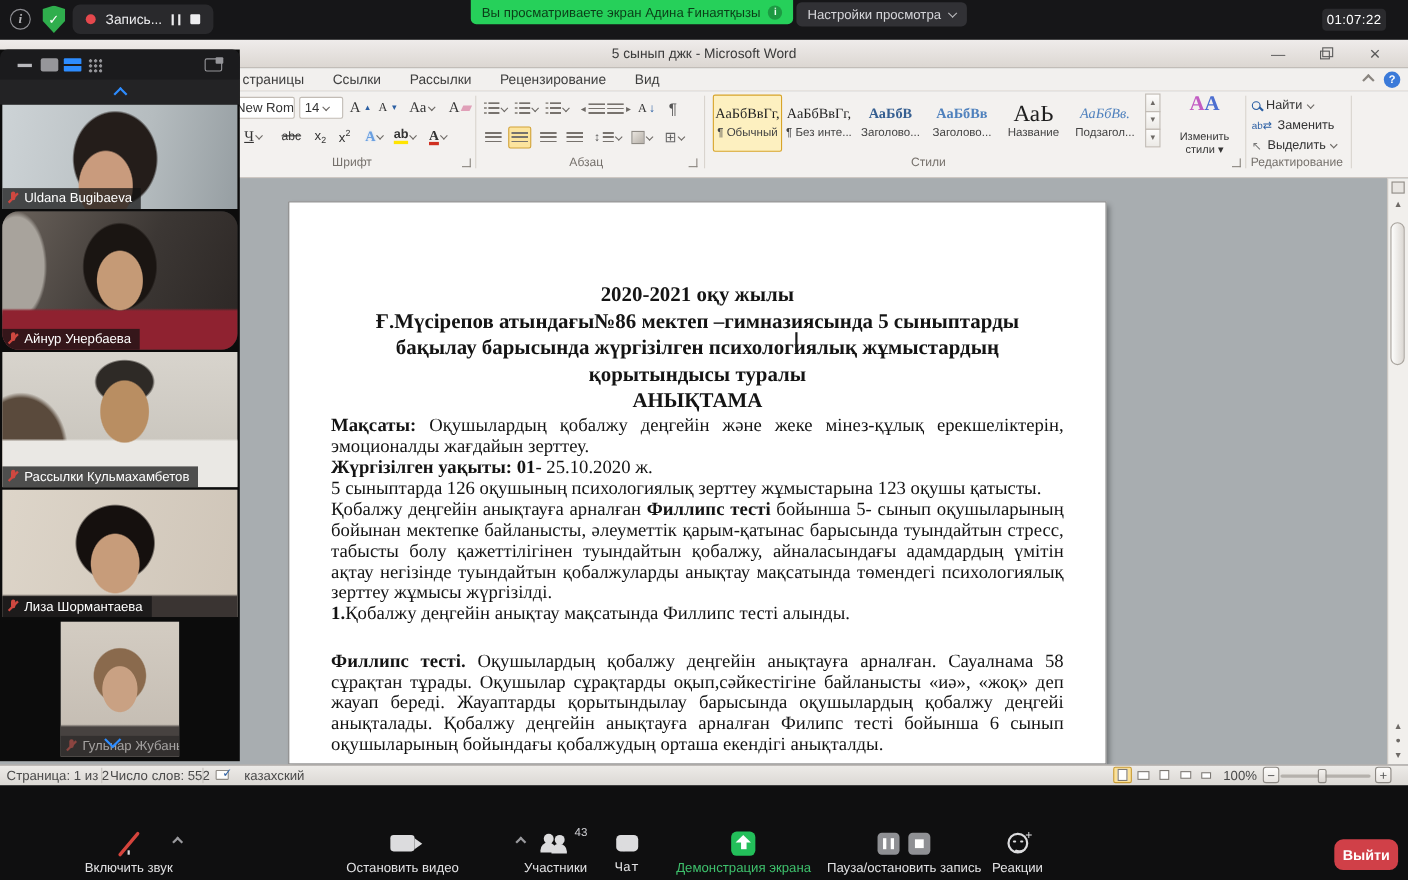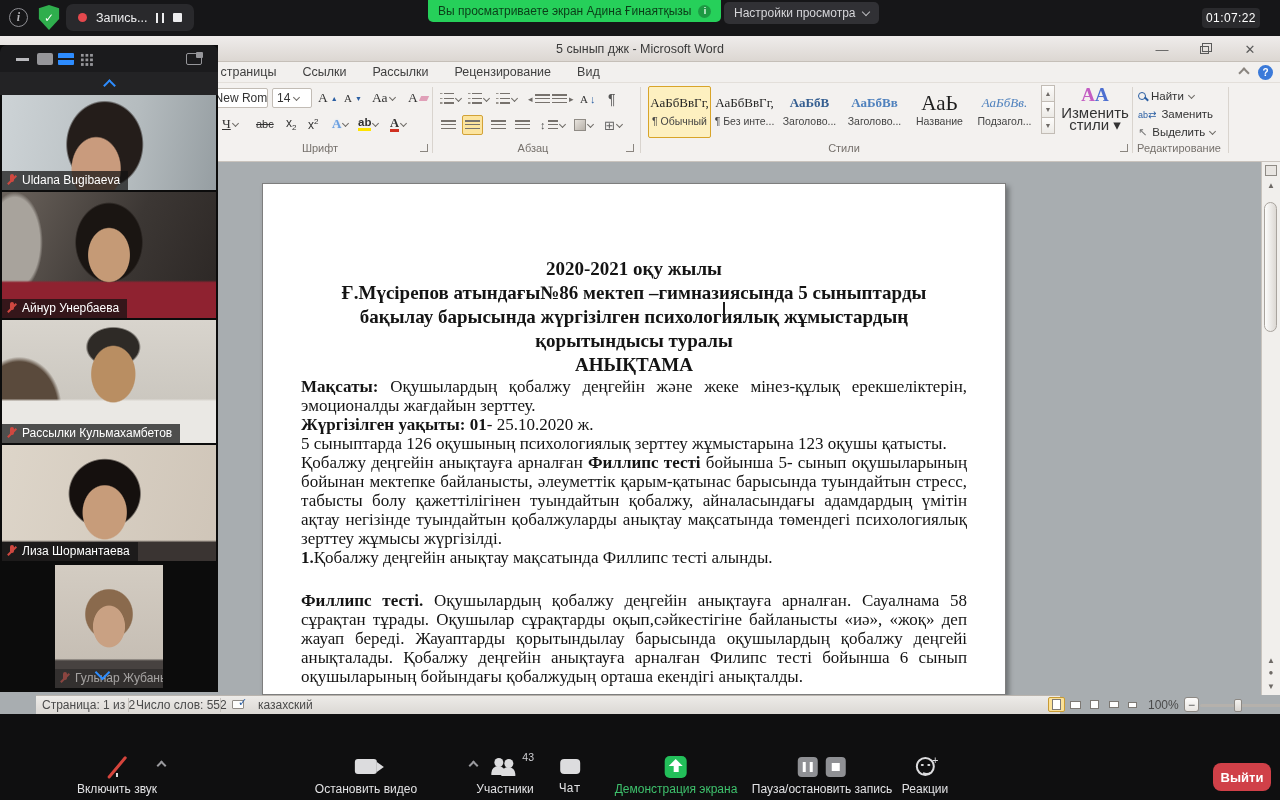--- a/index.html
+++ b/index.html
@@ -74,39 +74,39 @@
   .samp{font-family:"Liberation Serif",serif;font-size:13px;height:28px;line-height:32px;white-space:nowrap;overflow:hidden;color:#1f1f1f;}
   .snm{font-size:10.5px;color:#444;white-space:nowrap;overflow:hidden;}
   .s2 .samp{color:#365f91;font-weight:bold;} .s3 .samp{color:#4f81bd;font-weight:bold;}
   .s4 .samp{font-size:21px;font-weight:400;} .s5 .samp{color:#4f81bd;font-style:italic;}
   .sscol{position:absolute;left:1041px;top:3px;width:14px;}
   .ssb{width:14px;height:17px;border:1px solid #c2bcb5;background:linear-gradient(#fdfcfb,#eceae6);font-size:7px;color:#6e6a66;
     display:flex;align-items:center;justify-content:center;margin-top:-1px;}
   #chgstyles{position:absolute;left:1060px;top:2px;width:70px;height:56px;text-align:center;}
   .aa-ic{font:bold 19px "Liberation Serif",serif;line-height:20px;}
   .aa-ic .a1{color:#c35dc3;} .aa-ic .a2{color:#4d6fd0;}
-  #chgstyles .txt{font-size:15px;color:#333;line-height:12px;margin-top:2px;}
+  #chgstyles .txt{font-size:10px;color:#333;line-height:12px;margin-top:14px;}
 
   #w-doc{position:absolute;left:0;top:126px;width:1280px;height:533px;background:#a8adb0;overflow:hidden;}
   #page{position:absolute;left:262px;top:21px;width:744px;height:512px;background:#fff;border:1px solid #7e7e7e;
     box-shadow:3px 3px 5px rgba(0,0,0,.35);overflow:hidden;padding:73px 38px 0;
     font-family:"Liberation Serif","DejaVu Serif",serif;color:#141414;}
   .hl{font-weight:bold;font-size:19px;line-height:24px;text-align:center;white-space:nowrap;}
   .para{margin:0;text-align:justify;font-size:17px;line-height:19px;}
   .para.tight{line-height:19px;}
   .para.blank{height:24px;}
   #ibeam{position:absolute;left:723px;top:140px;width:1.5px;height:18px;background:#1c1c1c;}
   #v-scroll{position:absolute;left:1261px;top:0;width:19px;height:533px;background:#f1efec;border-left:1px solid #c9c4be;}
   .sc-ruler{position:absolute;left:3px;top:3px;width:12px;height:11px;border:1px solid #8f8b85;background:#e8e5e1;}
   .sc-ar{position:absolute;left:0;width:100%;text-align:center;font-size:8px;color:#6e6a66;}
   .sc-thumb{position:absolute;left:2px;top:40px;width:13px;height:130px;background:linear-gradient(90deg,#fdfdfc,#dcd8d3);
     border:1px solid #a9a49e;border-radius:7px;}
 
-  #w-status{position:absolute;left:0;top:659px;width:1024px;height:19px;background:linear-gradient(#edebe8,#dbd8d4);
-    border-top:1px solid #b9b4ae;font-size:12px;color:#4a4a4a;margin-left:36px;}
+  #w-status{position:absolute;left:0;top:659px;width:1280px;height:19px;background:linear-gradient(#edebe8,#dbd8d4);
+    border-top:1px solid #b9b4ae;font-size:12px;color:#4a4a4a;}
   .st-t{position:absolute;top:2px;line-height:15px;white-space:nowrap;}
   .st-sep{position:absolute;top:2px;width:1px;height:14px;background:#c6c2bd;}
   .spell-book{position:absolute;top:4px;width:12px;height:9px;background:#fdfdfc;border:1px solid #8f8b85;border-radius:1px;}
   .spell-ck{position:absolute;top:0px;font-size:11px;color:#2b5fa3;font-weight:bold;}
   .vb{width:17px;height:15px;border:1px solid transparent;border-radius:2px;display:inline-flex;align-items:center;justify-content:center;}
   .vb.sel{background:#fbe198;border-color:#c89b35;}
   .vb .pg{width:9px;height:11px;background:#fff;border:1px solid #7d7974;}
   #st-views{position:absolute;left:1012px;top:1px;display:flex;gap:2px;}
   .zbtn{position:absolute;top:1px;width:15px;height:15px;border:1px solid #8d8984;border-radius:3px;color:#555;font-size:12px;
     background:linear-gradient(#fdfcfb,#e8e5e1);display:flex;align-items:center;justify-content:center;line-height:1;}
@@ -122,21 +122,21 @@
   #sbt-single{left:37px;top:8px;width:16px;height:12px;background:#96969a;border-radius:2px;}
   #sbt-strip{left:58px;top:8px;width:16px;height:12px;background:linear-gradient(#2d8cff 0 5px,transparent 5px 7px,#2d8cff 7px 12px);border-radius:1px;}
   #sbt-grid{left:80px;top:8px;width:13px;height:13px;background-image:radial-gradient(circle,#96969a 1.3px,transparent 1.6px);background-size:4.6px 4.6px;}
   #sbt-exit{left:186px;top:8px;width:16px;height:12px;border:1.5px solid #96969a;border-radius:2px;}
   #sbt-exit::after{content:"";position:absolute;right:-2px;top:-2px;width:7px;height:6px;background:#96969a;border-radius:1px;}
   #sb-collapse{position:absolute;left:0;top:27px;width:100%;height:23px;background:#232325;display:flex;align-items:center;justify-content:center;}
   .chv-up-b{width:9px;height:9px;border-top:2.5px solid #2d8cff;border-right:2.5px solid #2d8cff;transform:rotate(-45deg);margin-top:4px;}
   #sb-tiles{position:absolute;inset:0;}
   .tile{position:absolute;overflow:hidden;background:#222;}
   .p0{top:50px;height:95px;left:2px;width:214px;}
-  .p1{top:147px;height:126px;left:2px;width:214px;}
+  .p1{top:147px;height:126px;left:2px;width:214px;border-radius:15px;}
   .p2{top:275px;height:123px;left:2px;width:214px;}
   .p3{top:400px;height:116px;left:2px;width:214px;}
   .p4{top:520px;height:123px;left:55px;width:108px;}
   .scene{position:absolute;inset:0;}
   .p0 .scene{background:
     radial-gradient(ellipse 40px 52px at 44% 78%,#c99b7d 0 60%,rgba(201,155,125,0) 63%),
     radial-gradient(ellipse 64px 72px at 48% 52%,#241d1a 0 58%,rgba(36,29,26,0) 61%),
     linear-gradient(100deg,#cdd3d6 0%,#b5bcbf 60%,#969ea2 100%);}
   .p1 .scene{background:
     radial-gradient(ellipse 34px 44px at 50% 50%,#c59a76 0 60%,rgba(197,154,118,0) 63%),

